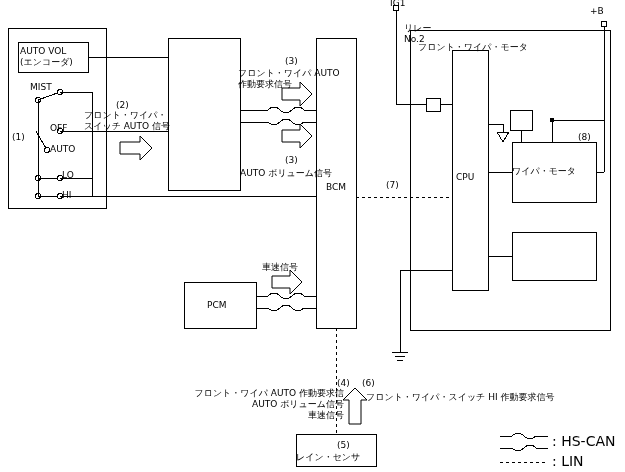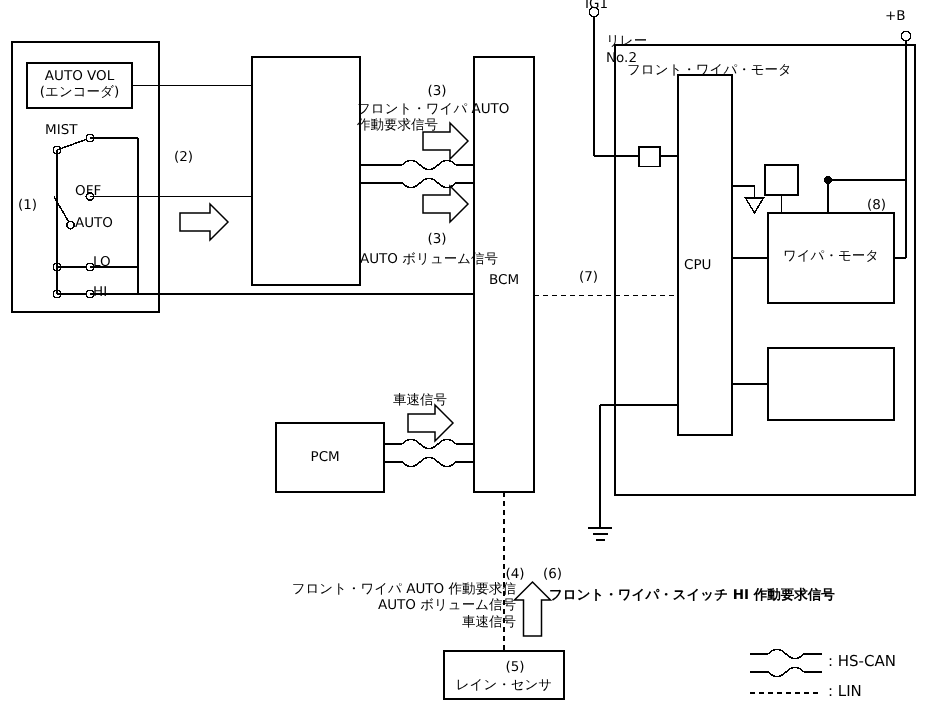--- a/index.html
+++ b/index.html
@@ -6,23 +6,23 @@
   body{
     width:625px;height:472px;
     background:#ffffff;
     font-family:"DejaVu Sans","Liberation Sans",sans-serif;
     position:relative;
     overflow:hidden;
     color:#000;
   }
   #root{position:absolute;left:0;top:0;width:625px;height:472px;}
   .lbl{position:absolute;font-size:9px;line-height:11px;white-space:pre;color:#000;}
-  .lbl.c{text-align:center;}
+  .lbl.c{}
   svg{position:absolute;left:0;top:0;overflow:visible;}
-  .legend-lbl{position:absolute;font-size:10px;line-height:11px;white-space:pre;}
+  .legend-lbl{position:absolute;font-size:14px;line-height:11px;white-space:pre;}
 </style>
 </head>
 <body>
 
 <div id="root">
 
   <svg width="625" height="472">
     <defs>
       <marker id="dot" markerWidth="6" markerHeight="6" refX="3" refY="3">
         <circle cx="3" cy="3" r="2" fill="#000"></circle>
@@ -166,40 +166,42 @@
 
   <div class="lbl" style="left:30px;top:82px;">MIST</div>
   <div class="lbl" style="left:50px;top:123px;">OFF</div>
   <div class="lbl" style="left:50px;top:144px;">AUTO</div>
   <div class="lbl" style="left:62px;top:170px;">LO</div>
   <div class="lbl" style="left:62px;top:190px;">HI</div>
 
   <div class="lbl" style="left:12px;top:132px;">(1)</div>
 
   <div class="lbl" style="left:116px;top:100px;">(2)</div>
+  <div class="lbl" style="left:84px;top:110px;">フロント・ワイパ・
+スイッチ AUTO 信号</div>
 
 
   <div class="lbl" style="left:285px;top:56px;">(3)</div>
   <div class="lbl" style="left:238px;top:68px;">フロント・ワイパ AUTO
 作動要求信号</div>
 
   <div class="lbl" style="left:285px;top:155px;">(3)</div>
   <div class="lbl" style="left:240px;top:168px;">AUTO ボリューム信号</div>
 
   <div class="lbl" style="left:326px;top:182px;">BCM</div>
   <div class="lbl" style="left:207px;top:300px;">PCM</div>
   <div class="lbl" style="left:262px;top:262px;">車速信号</div>
 
   <div class="lbl" style="left:337px;top:378px;">(4)</div>
   <div class="lbl" style="left:168px;top:388px;text-align:right;width:176px;">フロント・ワイパ AUTO 作動要求信
 AUTO ボリューム信号
 車速信号</div>
 
   <div class="lbl" style="left:362px;top:378px;">(6)</div>
-  <div class="lbl" style="left:366px;top:392px;font-weight:bold;">フロント・ワイパ・スイッチ HI 作動要求信号</div>
+  <div class="lbl" style="left:366px;top:392px;">フロント・ワイパ・スイッチ HI 作動要求信号</div>
 
   <div class="lbl" style="left:337px;top:440px;">(5)</div>
   <div class="lbl c" style="left:296px;top:452px;width:80px;">レイン・センサ</div>
 
   <div class="lbl" style="left:386px;top:180px;">(7)</div>
   <div class="lbl" style="left:578px;top:132px;">(8)</div>
 
   <div class="lbl" style="left:390px;top:-2px;">IG1</div>
   <div class="lbl" style="left:404px;top:23px;">リレー
 No.2</div>

